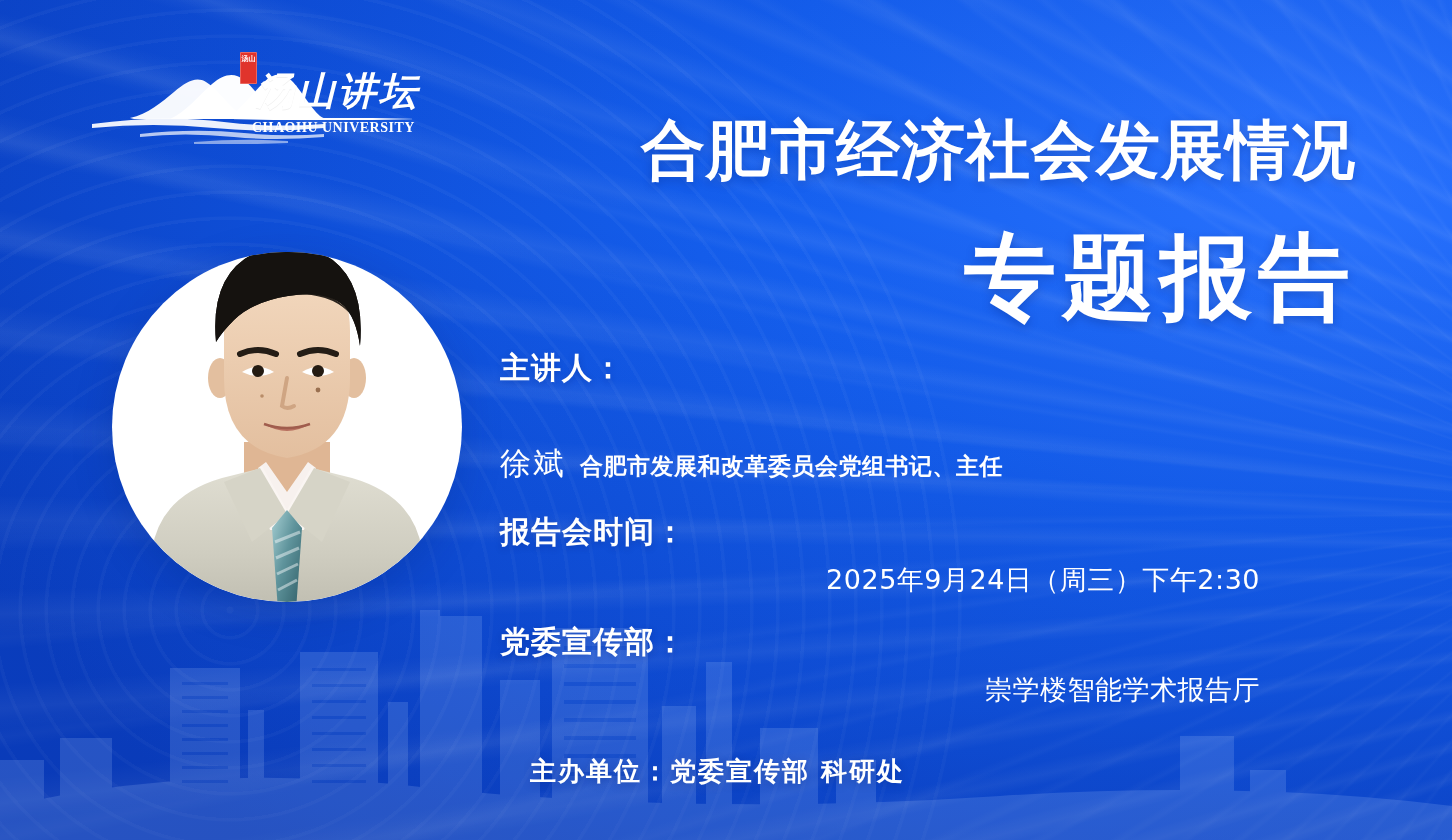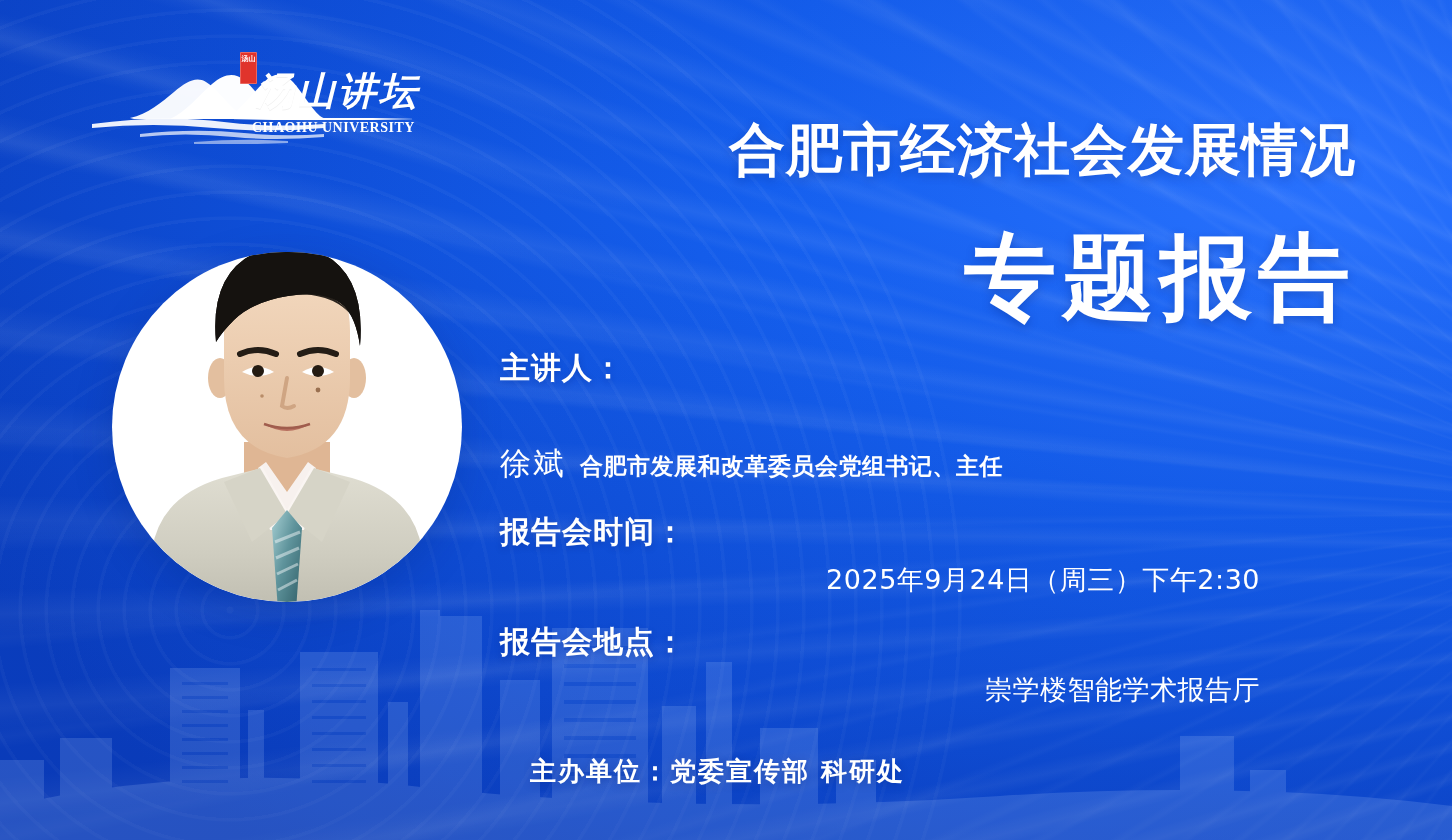--- a/index.html
+++ b/index.html
@@ -115,21 +115,21 @@
     text-align:right;
   }
   .title-1,.title-2{
     color:#ffffff;
     font-family:"DejaVu Sans","Liberation Sans",sans-serif;
     font-weight:700;
     letter-spacing:1px;
     white-space:nowrap;
     text-shadow:0 3px 10px rgba(0,30,110,.28);
   }
-  .title-1{font-size:56px;line-height:88px;}
+  .title-1{font-size:64px;line-height:88px;}
   .title-2{font-size:92px;line-height:108px;margin-top:30px;letter-spacing:6px;}
 
   
   .portrait{
     position:absolute;left:112px;top:252px;
     width:350px;height:350px;
   }
   .portrait .disc{
     position:absolute;inset:0;
     border-radius:50%;
@@ -349,21 +349,21 @@
   <div class="info">
     <div class="lbl">主讲人：</div>
     <div class="row-speaker">
       <span class="speaker-name">徐斌</span>
       <span class="speaker-title">合肥市发展和改革委员会党组书记、主任</span>
     </div>
 
     <div class="lbl gap-lg">报告会时间：</div>
     <div class="val">2025年9月24日（周三）下午2:30</div>
 
-    <div class="lbl gap-md">报告会地点：</div>
+    <div class="lbl gap-md">党委宣传部：</div>
     <div class="val">崇学楼智能学术报告厅</div>
   </div>
 
   <div class="footer">
     <span class="org">主办单位：党委宣传部  科研处</span>
   </div>
 
 </div>
 
 </body></html>

